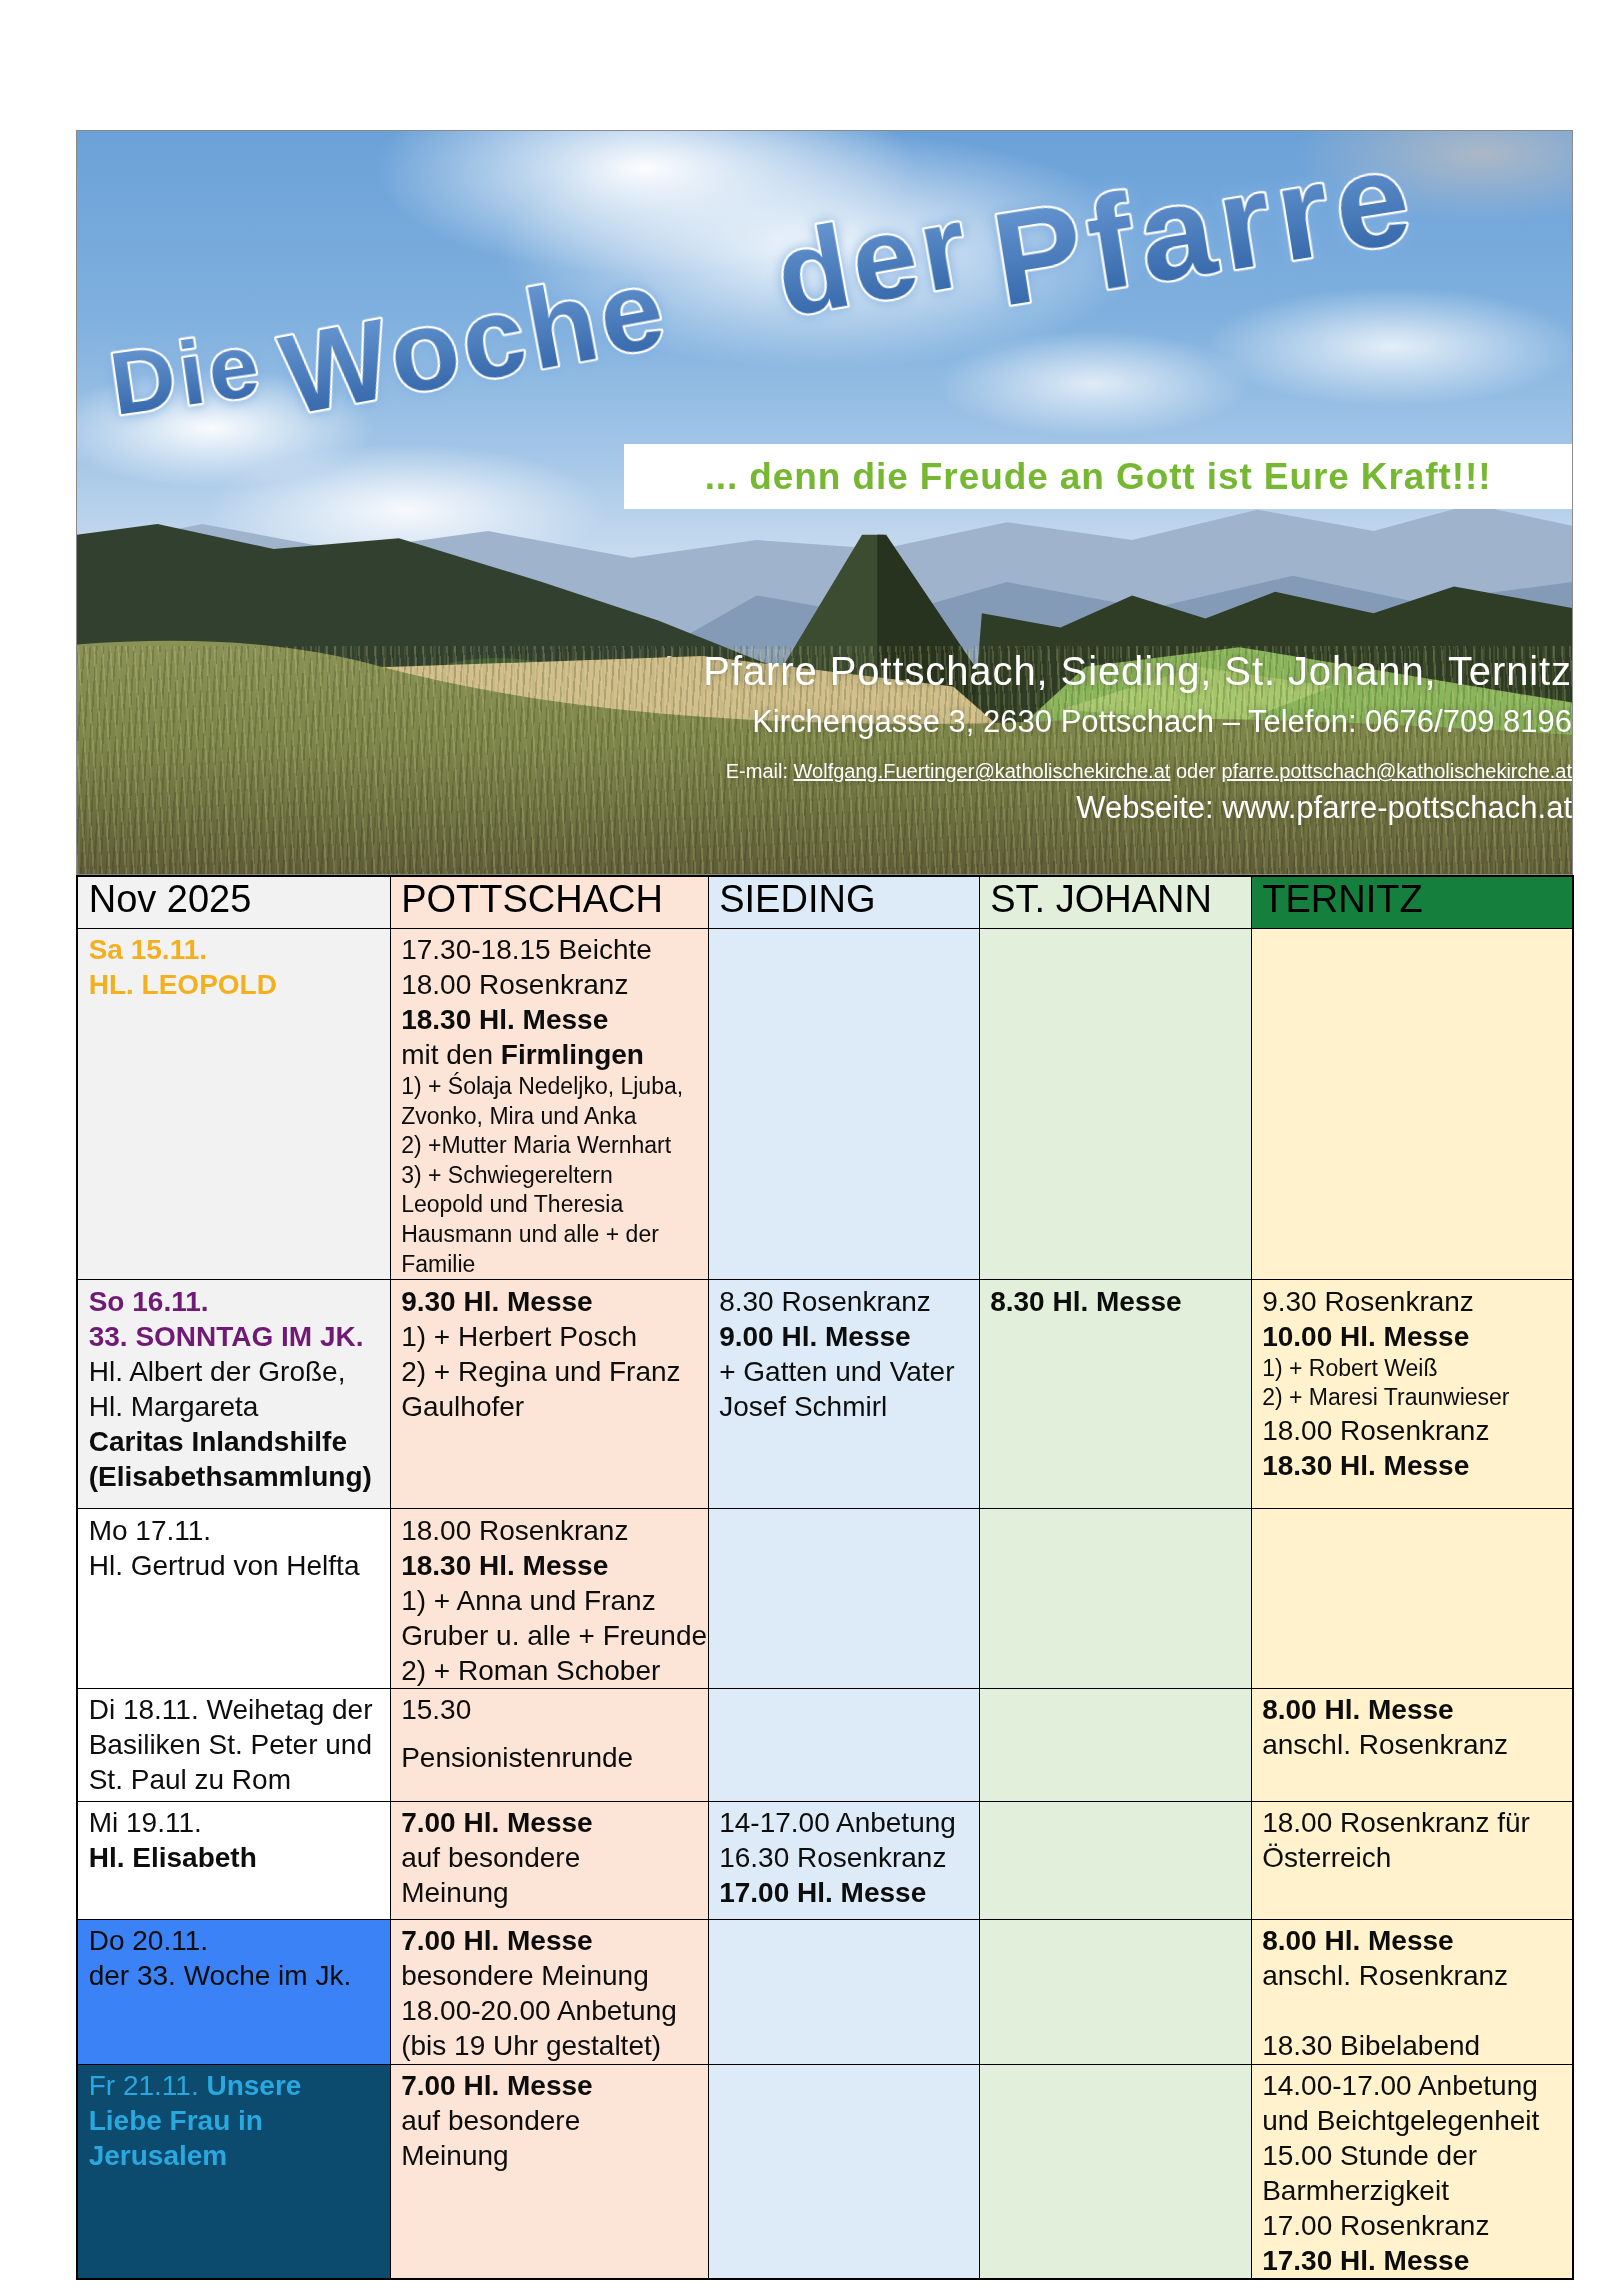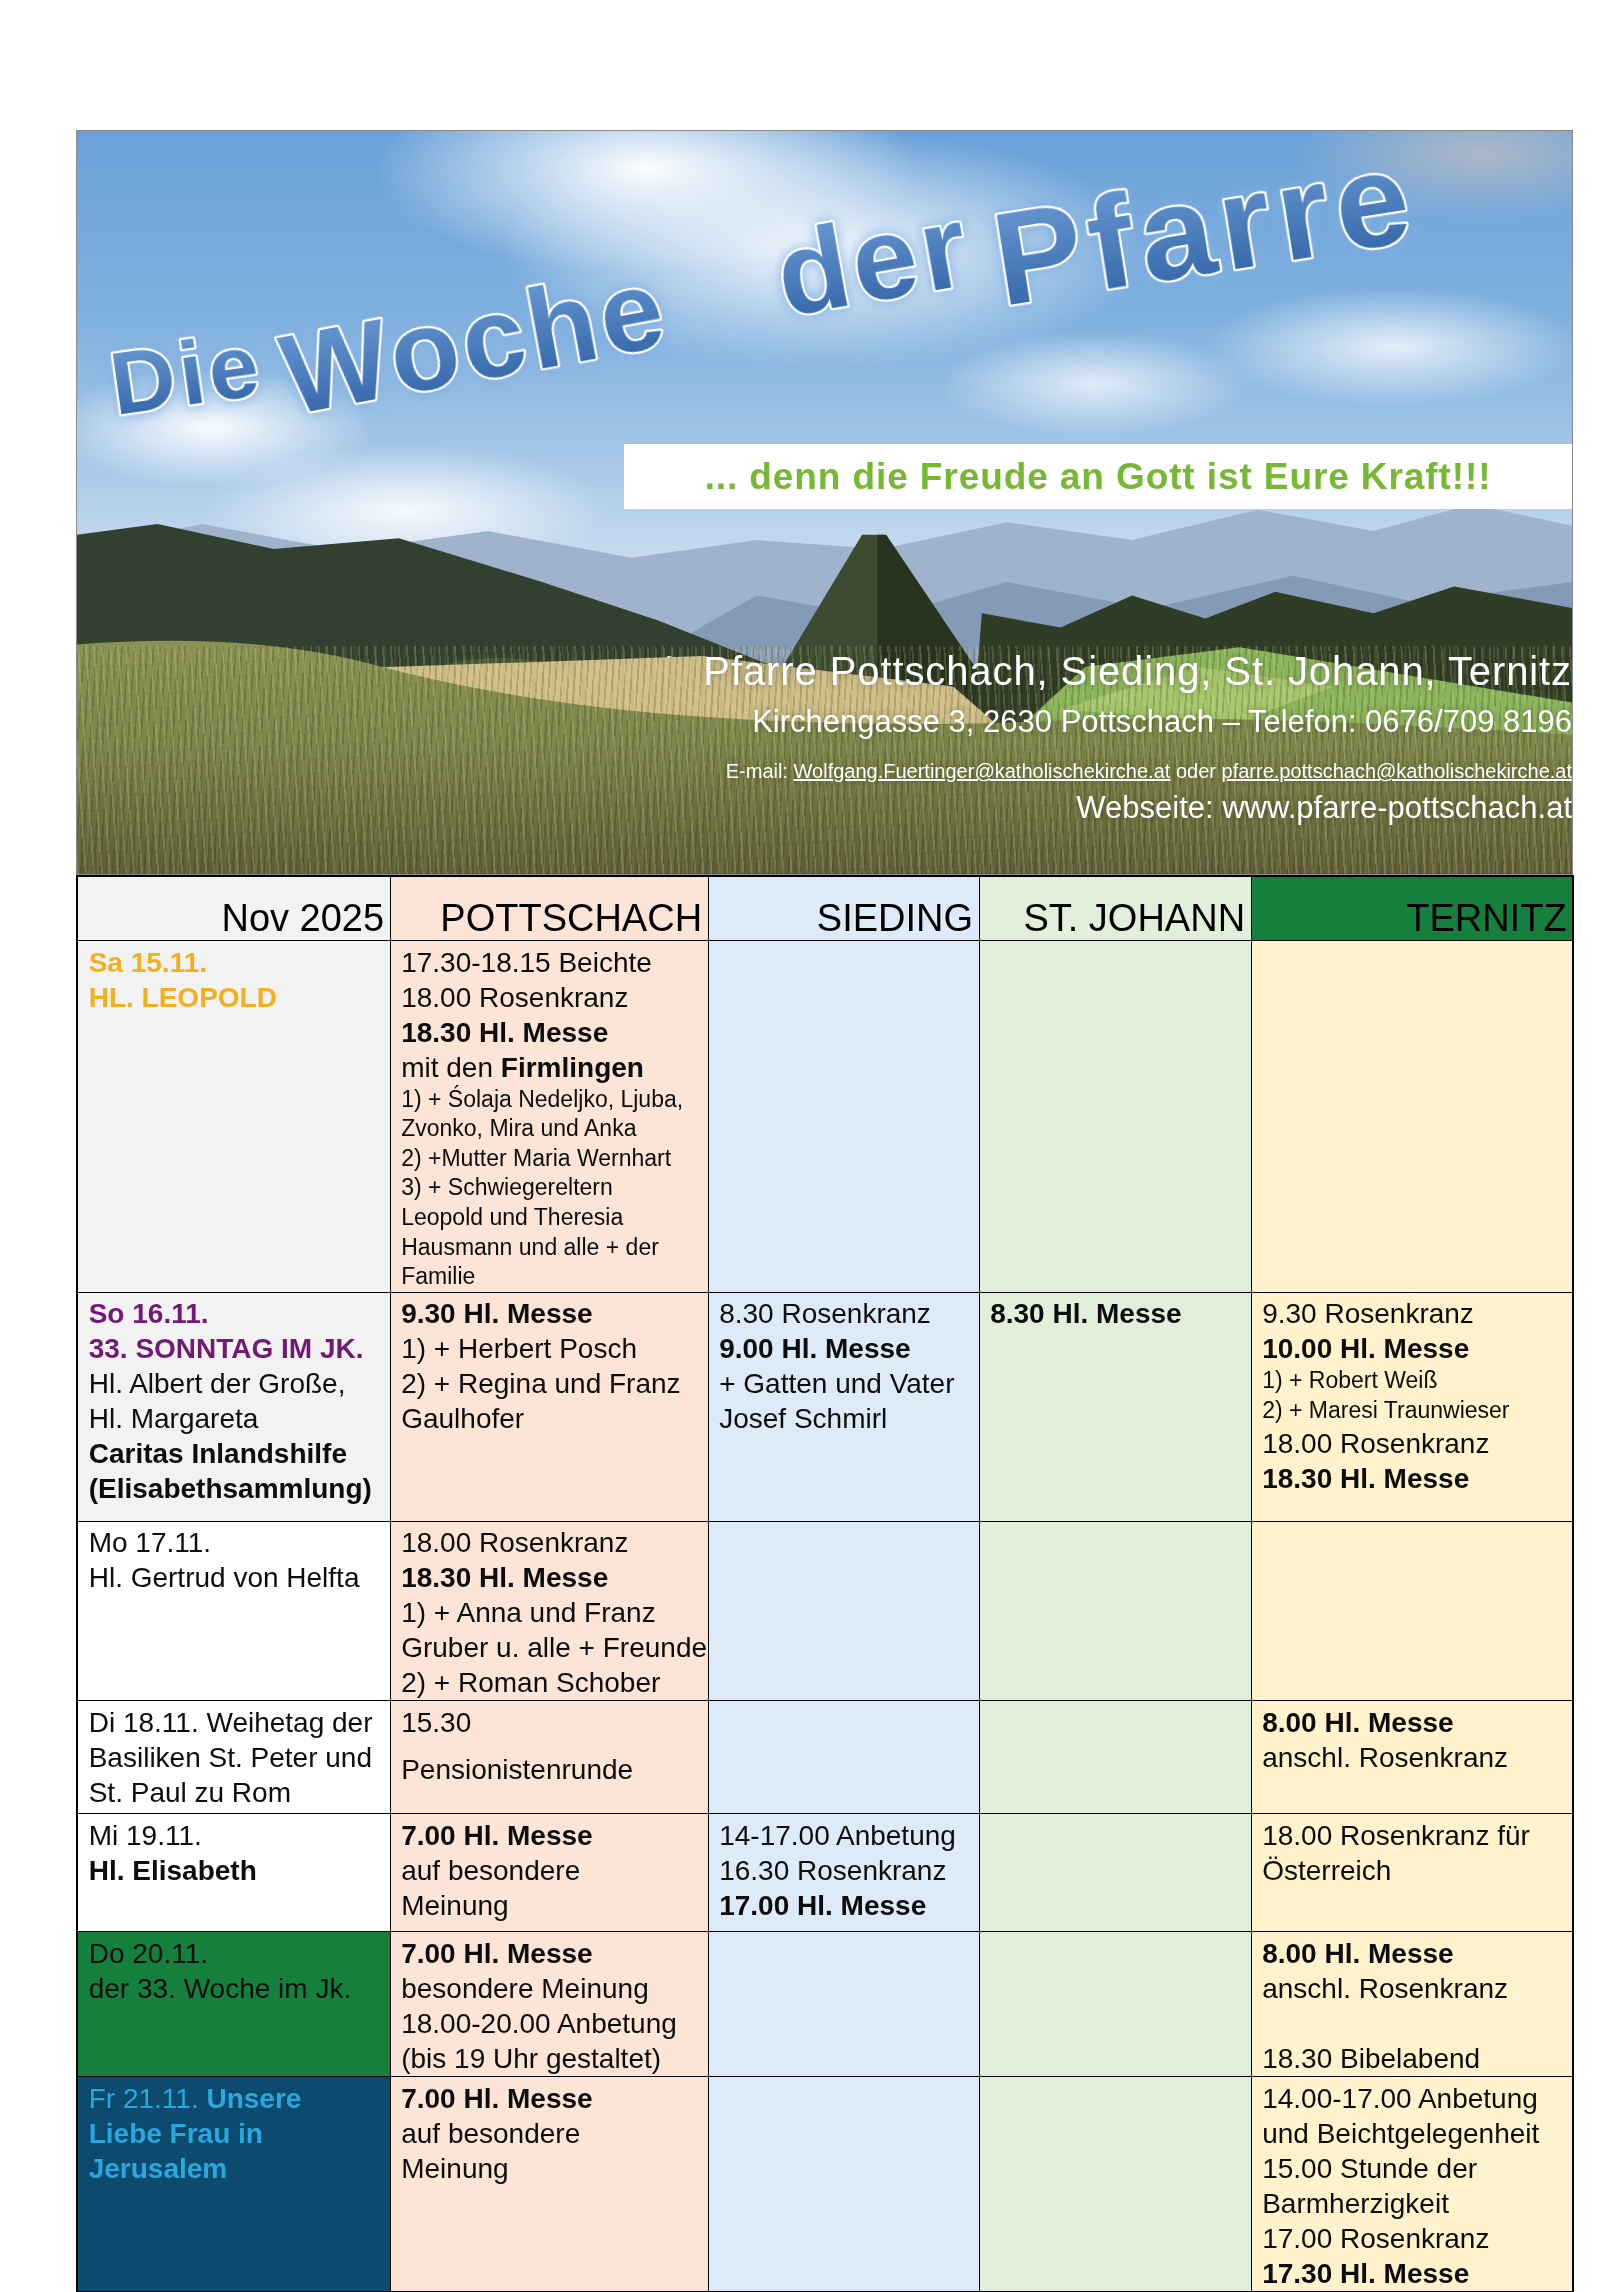--- a/index.html
+++ b/index.html
@@ -50,22 +50,22 @@
   .c2{font-size:31px;margin-top:9.9px;}
   .c3{font-size:20px;margin-top:20.6px;}
   .c4{font-size:31px;margin-top:6.3px;}
   .u{text-decoration:underline;color:#fff;cursor:pointer;}
 
   
   .sched{position:absolute;left:76px;top:875px;width:1497px;border-collapse:collapse;
          table-layout:fixed;border:2.7px solid #000;}
   .sched th,.sched td{border:1.8px solid #000;vertical-align:top;
          padding:3.6px 5.4px 0 10.7px;box-sizing:border-box;overflow:hidden;}
-  .sched thead th{font-weight:normal;font-size:38px;text-align:right;height:52px;
-         padding-top:20px;color:#000;}
+  .sched thead th{font-weight:normal;font-size:38px;text-align:left;height:52px;
+         padding-top:1px;color:#000;}
   .ln{font-size:28px;line-height:35px;color:#0d0d0d;min-height:35px;white-space:nowrap;}
   .ln.small{font-size:23px;line-height:29.6px;min-height:29.6px;}
   .b{font-weight:bold;}
   .amber{color:#f2b01e;}
   .green{color:#701a75;}
   .blue{color:#29a8e0;}
 </style>
 </head>
 <body>
 
@@ -266,21 +266,21 @@
             <div class="ln"><span>16.30 Rosenkranz</span></div>
             <div class="ln"><span class="b">17.00 Hl. Messe</span></div>
           </td>
           <td style="background: rgb(226, 239, 218);"></td>
           <td style="background: rgb(255, 242, 204);">
             <div class="ln"><span>18.00 Rosenkranz für</span></div>
             <div class="ln"><span>Österreich</span></div>
           </td>
         </tr>
         <tr style="height: 145px;">
-          <td style="background: #15803d;">
+          <td style="background: #3b82f6;">
             <div class="ln"><span>Do 20.11.</span></div>
             <div class="ln"><span>der 33. Woche im Jk.</span></div>
           </td>
           <td style="background: rgb(252, 228, 214);">
             <div class="ln"><span class="b">7.00 Hl. Messe</span></div>
             <div class="ln"><span>besondere  Meinung</span></div>
             <div class="ln"><span>18.00-20.00 Anbetung</span></div>
             <div class="ln"><span>(bis 19 Uhr gestaltet)</span></div>
           </td>
           <td style="background: rgb(220, 235, 247);"></td>

